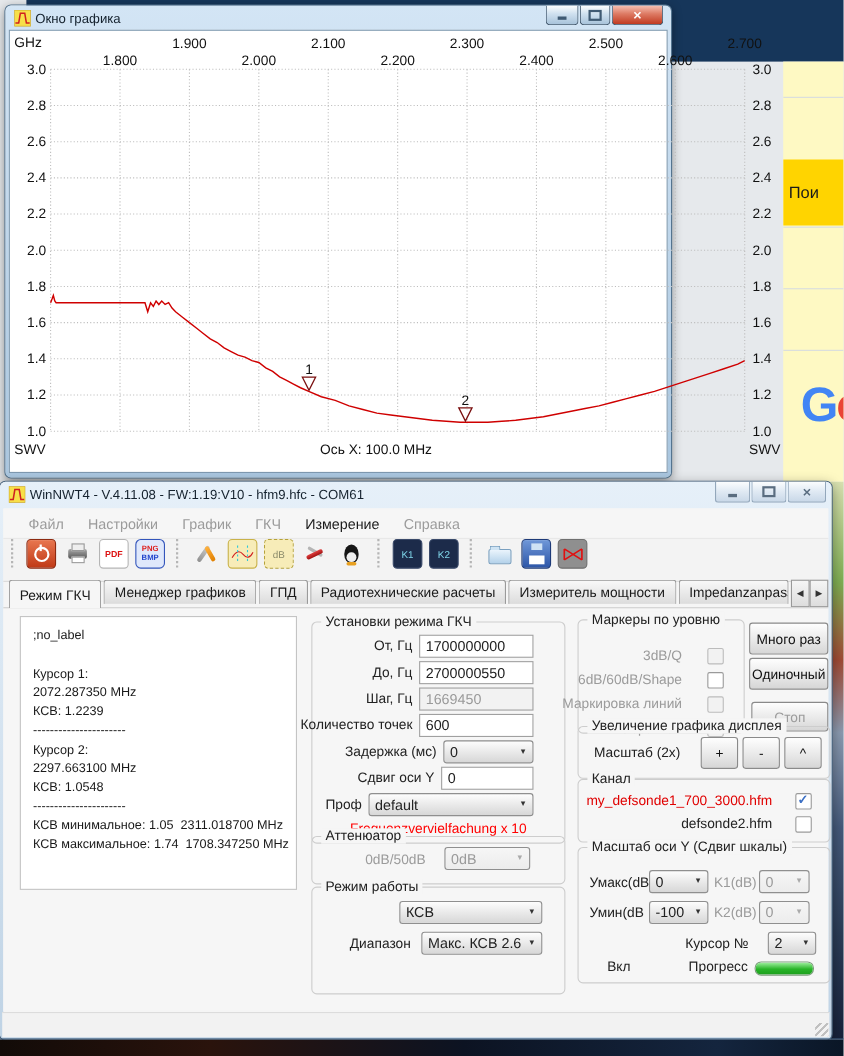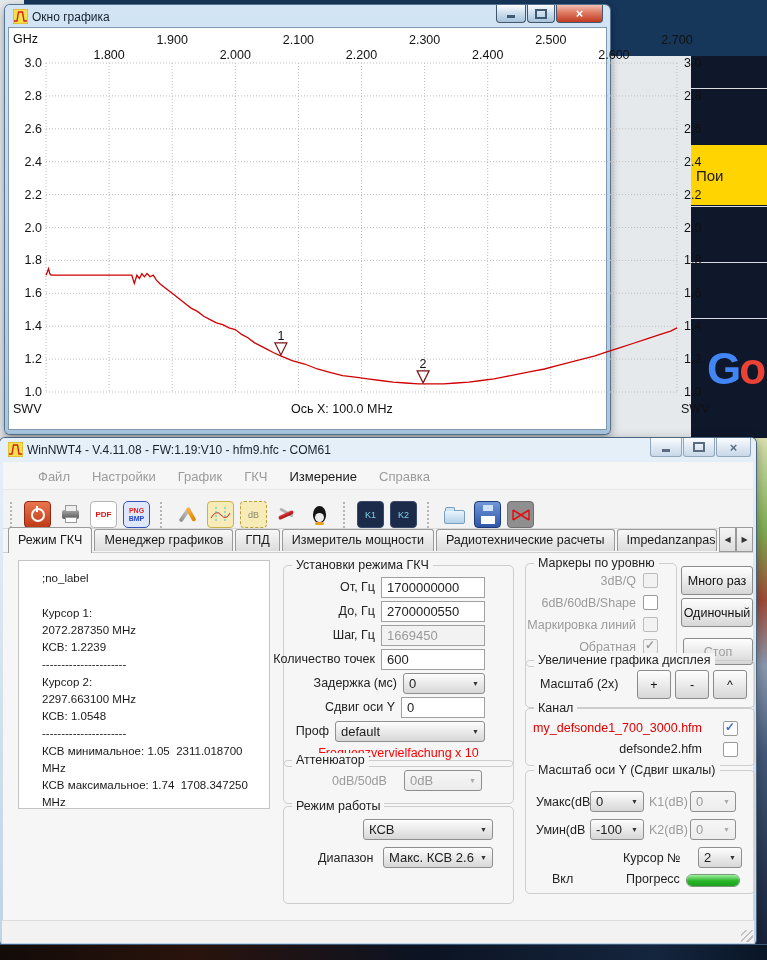--- a/index.html
+++ b/index.html
@@ -1,20 +1,20 @@
 <!DOCTYPE html>
 <html><head>
 <meta charset="utf-8">
 <style>
   html,body{margin:0;padding:0}
   body{width:767px;height:960px;position:relative;overflow:hidden;
        font-family:"Liberation Sans",sans-serif;background:#e6e9ec;font-size:13px;color:#222}
   
   .bg-navy{position:absolute;left:24px;top:0;right:0;height:56px;background:#16365a}
-  .bg-page{position:absolute;top:56px;right:0;width:76px;height:382px;background:#0f172a;overflow:hidden}
+  .bg-page{position:absolute;top:56px;right:0;width:55px;height:382px;background:#fef9c3;overflow:hidden}
   .bg-row{position:absolute;left:0;right:0;border-top:1px solid #d8dcdf}
   .bg-search{position:absolute;left:0;right:0;top:89px;height:60px;background:#ffd400;
              font-size:15px;color:#1a1a1a;padding:22px 0 0 5px;box-sizing:border-box}
   .bg-google{position:absolute;left:16px;top:288px;font-size:44px;font-weight:bold;letter-spacing:-2px;white-space:nowrap}
   .bg-grad{position:absolute;top:438px;right:0;width:12px;height:507px;
            background:linear-gradient(#d8e0b0,#7fae52 18%,#a04a35 32%,#8a9ab0 45%,#44597a 62%,#2a3b55 82%,#16213a)}
   .taskbar{position:absolute;left:0;right:0;bottom:0;height:15px;z-index:9;border-top:1px solid #3d5a7a;
            background:linear-gradient(90deg,#120b08,#2a130c 25%,#0c1322 55%,#14253e 85%,#0a1626)}
   
   .win{position:absolute;border-radius:5px}
@@ -35,24 +35,24 @@
   .gl-min{width:8px;height:3px;background:currentColor;margin-top:6px}
   .gl-max{width:8px;height:6px;border:2px solid currentColor}
   .gl-x{font-size:13px;font-weight:bold;line-height:1}
   
   .gcl{position:absolute;left:3px;top:22px;right:3px;bottom:4px;background:#fff;border:1px solid #7e99b0}
   .gcl svg{position:absolute;left:0;top:0}
   .gcl svg text{font-size:12.5px;fill:#111;font-family:"Liberation Sans",sans-serif}
   .glab{position:absolute;font-size:12.5px;color:#111;white-space:nowrap}
   
   .mcl{position:absolute;left:3px;top:24px;right:3px;bottom:3px;background:#f5f5f5}
-  .menubar{position:absolute;top:25px;left:3px;right:3px;height:26px;background:#f6f6f6;display:flex;align-items:center;padding-left:24px;font-size:13px}
+  .menubar{position:absolute;top:25px;left:3px;right:3px;height:26px;background:#f6f6f6;display:flex;align-items:center;padding-left:12px;font-size:13px}
   .menu-item{padding:0 11px;color:#9b9b9b}.menu-item.en{color:#1a1a1a}
   .toolbar{position:absolute;top:51px;left:3px;right:3px;height:38px;background:#f3f3f3;
-           border-top:1px solid #e8e8e8;border-bottom:1px solid #dadada;display:flex;align-items:flex-end}
+           border-top:1px solid #e8e8e8;border-bottom:1px solid #dadada;display:flex;align-items:flex-start}
   .tgrip{width:5px;height:26px;border-left:2px dotted #b5b5b5;margin:0 4px 0 7px}
   .ticn{width:27px;height:27px;margin:0 3px;border-radius:4px;position:relative;display:flex;
         flex-direction:column;align-items:center;justify-content:center;box-sizing:border-box;overflow:hidden}
   .i-power{background:linear-gradient(#e8764f,#c03a17);border:1px solid #8d2a10}
   .pring{width:10px;height:10px;border:2px solid #fff;border-radius:50%;position:relative}
   .pring::after{content:"";position:absolute;left:3px;top:-4px;width:2px;height:6px;background:#fff}
   .prnbody{width:17px;height:9px;background:linear-gradient(#a8a8a8,#585858);border-radius:2px;position:relative}
   .prnbody::before{content:"";position:absolute;left:3px;top:-5px;width:10px;height:5px;background:#eee;border:1px solid #999}
   .prnbody::after{content:"";position:absolute;left:3px;bottom:-4px;width:10px;height:4px;background:#fff;border:1px solid #999}
   .i-pdf{background:#fff;border:1px solid #b5b5b5}
@@ -71,32 +71,32 @@
   .tux::after{content:"";position:absolute;left:2px;bottom:1px;width:9px;height:9px;background:#eee;border-radius:50%}
   .tux::before{content:"";position:absolute;left:2px;bottom:-2px;width:9px;height:3px;background:#e8a020;border-radius:2px}
   .i-k{background:#1c2b4a;border:1px solid #3a4a6a}
   .i-k span{font-size:9px;font-weight:normal;color:#7fd4e8}
   .fold{width:19px;height:12px;background:linear-gradient(#eaf4fc,#b4d2ea);border:1px solid #7aa0c0;border-radius:2px;position:relative;margin-top:4px}
   .fold::before{content:"";position:absolute;left:0;top:-4px;width:8px;height:3px;background:#cfe4f4;border:1px solid #7aa0c0;border-bottom:none;border-radius:2px 2px 0 0}
   .i-save{background:linear-gradient(#6f97d8,#2d56a8);border:1px solid #1d3a78}
   .i-save::before{content:"";position:absolute;left:8px;top:3px;width:10px;height:6px;background:#cfe2f4}
   .i-save::after{content:"";position:absolute;left:6px;bottom:3px;width:14px;height:8px;background:#fff}
   .i-imp{background:#8f8f8f;border:1px solid #6f6f6f}
-  .tabbar{position:absolute;top:89px;left:3px;right:3px;height:25px;display:flex;align-items:center;padding-left:5px;box-sizing:border-box}
+  .tabbar{position:absolute;top:89px;left:3px;right:3px;height:25px;display:flex;align-items:flex-start;padding-left:5px;box-sizing:border-box}
   .tab{height:21px;padding:0 9px;font-size:12.5px;display:flex;align-items:center;white-space:nowrap;color:#1a1a1a;
        background:linear-gradient(#f8f8f8,#dcdcdc);border:1px solid #9a9a9a;border-bottom:none;border-radius:3px 3px 0 0;margin-right:2px}
   .tab.active{background:#f6f6f6;height:25px;z-index:2}
   .tab.clip{max-width:96px;overflow:hidden}
   .tabscroll{margin-left:auto;display:flex}
   .tsb{width:15px;height:23px;border:1px solid #999;background:linear-gradient(#f5f5f5,#ddd);
        font-size:8px;display:flex;align-items:center;justify-content:center;color:#333}
   .content{position:absolute;top:114px;left:3px;right:3px;bottom:26px;background:#f6f6f6;border-top:1px solid #cfcfcf}
   
   .info{position:absolute;left:18px;top:122px;width:252px;height:249px;background:#fff;border:1px solid #c4c4c4;
-        font-size:11.5px;color:#1a1a1a;padding:9px 4px 0 23px;box-sizing:border-box;white-space:pre-wrap;line-height:1.5}
+        font-size:11.5px;color:#1a1a1a;padding:9px 4px 0 11px;box-sizing:border-box;white-space:pre-wrap;line-height:1.5}
   .grp{position:absolute;border:1px solid #cdcdcd;border-radius:5px}
   .grp>.lg{position:absolute;top:-8px;left:8px;background:#f6f6f6;padding:0 4px;font-size:12.5px;color:#222;white-space:nowrap}
   .srow{position:absolute;right:28px;display:flex;align-items:center;height:22px}
   .sl{font-size:12.5px;margin-right:6px;white-space:nowrap}
   .sl.gray{color:#9b9b9b}
   .inp{height:19px;border:1px solid #a0a0a0;background:#fff;font-size:13px;padding:0 5px;display:flex;align-items:center;box-sizing:content-box}
   .inp.dis{background:#f2f2f2;color:#9a9a9a}
   .combo{height:21px;border:1px solid #8f8f8f;border-radius:3px;font-size:13px;display:flex;align-items:center;
          justify-content:space-between;padding:0 5px;box-sizing:border-box;
          background:linear-gradient(#fdfdfd,#e6e6e6 60%,#d7d7d7)}
@@ -105,21 +105,21 @@
   .combo.dis .arr{color:#aaa}
   .note{position:absolute;left:0;right:0;text-align:center;color:#f00;font-size:12.5px}
   .pbtn{position:absolute;border:1px solid #8a8a8a;border-radius:3px;font-size:12.5px;color:#111;
         background:linear-gradient(#fefefe,#e9e9e9 55%,#d6d6d6);display:flex;align-items:center;justify-content:center}
   .pbtn.dis{color:#9c9c9c}
   .cb{width:13px;height:13px;border:1px solid #9a9a9a;background:#fff;border-radius:2px;position:relative;flex:none}
   .cb.dis{background:#f2f2f2;border-color:#bcbcbc}
   .cb.on::after{content:"✓";position:absolute;left:1px;top:-2px;font-size:12px;font-weight:bold;color:#3b6fc4}
   .cb.dis.on::after{color:#9a9a9a}
   .mkrow{position:absolute;right:18px;display:flex;align-items:center;gap:7px}
-  .mkrow .sl{color:#9b9b9b;margin:0}
+  .mkrow .sl{color:#9b9b9b;margin:16px}
   .red{color:#e00000}
   .pb{position:absolute;width:52px;height:11px;border:1px solid #7a9a7a;border-radius:6px;overflow:hidden}
   .pfill{width:100%;height:100%;background:linear-gradient(#9ef09e,#28b428 55%,#1da01d)}
   .sbar{position:absolute;left:2px;right:2px;bottom:2px;height:22px;background:#f2f2f2;border-top:1px solid #dcdcdc}
   .grip{position:absolute;right:1px;bottom:1px;width:12px;height:12px;
         background:repeating-linear-gradient(135deg,transparent 0 3px,#c0c0c0 3px 4.5px)}
   .abs{position:absolute}
 </style>
 </head>
 <body>
@@ -304,22 +304,22 @@
         <svg width="20" height="14">
           <path d="M2 2 L18 12 M2 12 L18 2 M2 2 L2 12 M18 2 L18 12" stroke="#e01010" fill="none" stroke-width="1.5"></path>
         </svg>
       </div>
   </div>
 
   <div class="tabbar">
     <div class="tab active">Режим ГКЧ</div>
     <div class="tab">Менеджер графиков</div>
     <div class="tab">ГПД</div>
+    <div class="tab">Радиотехнические расчеты</div>
     <div class="tab">Измеритель мощности</div>
-    <div class="tab">Радиотехнические расчеты</div>
     <div class="tab clip">Impedanzanpass</div>
     <div class="tabscroll">
       <div class="tsb">◀</div>
       <div class="tsb">▶</div>
     </div>
   </div>
 
   <div class="content"></div>
 
   <div class="info">;no_label

